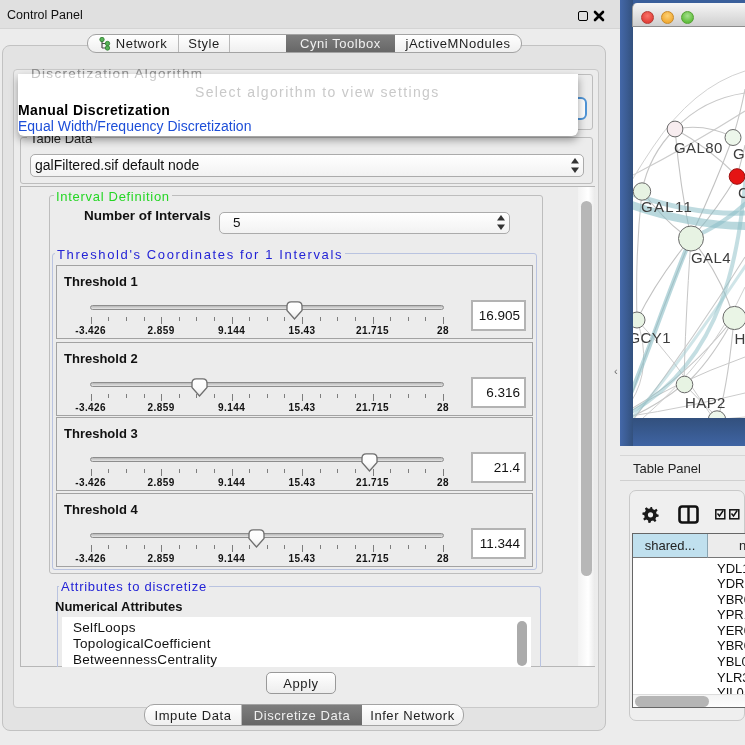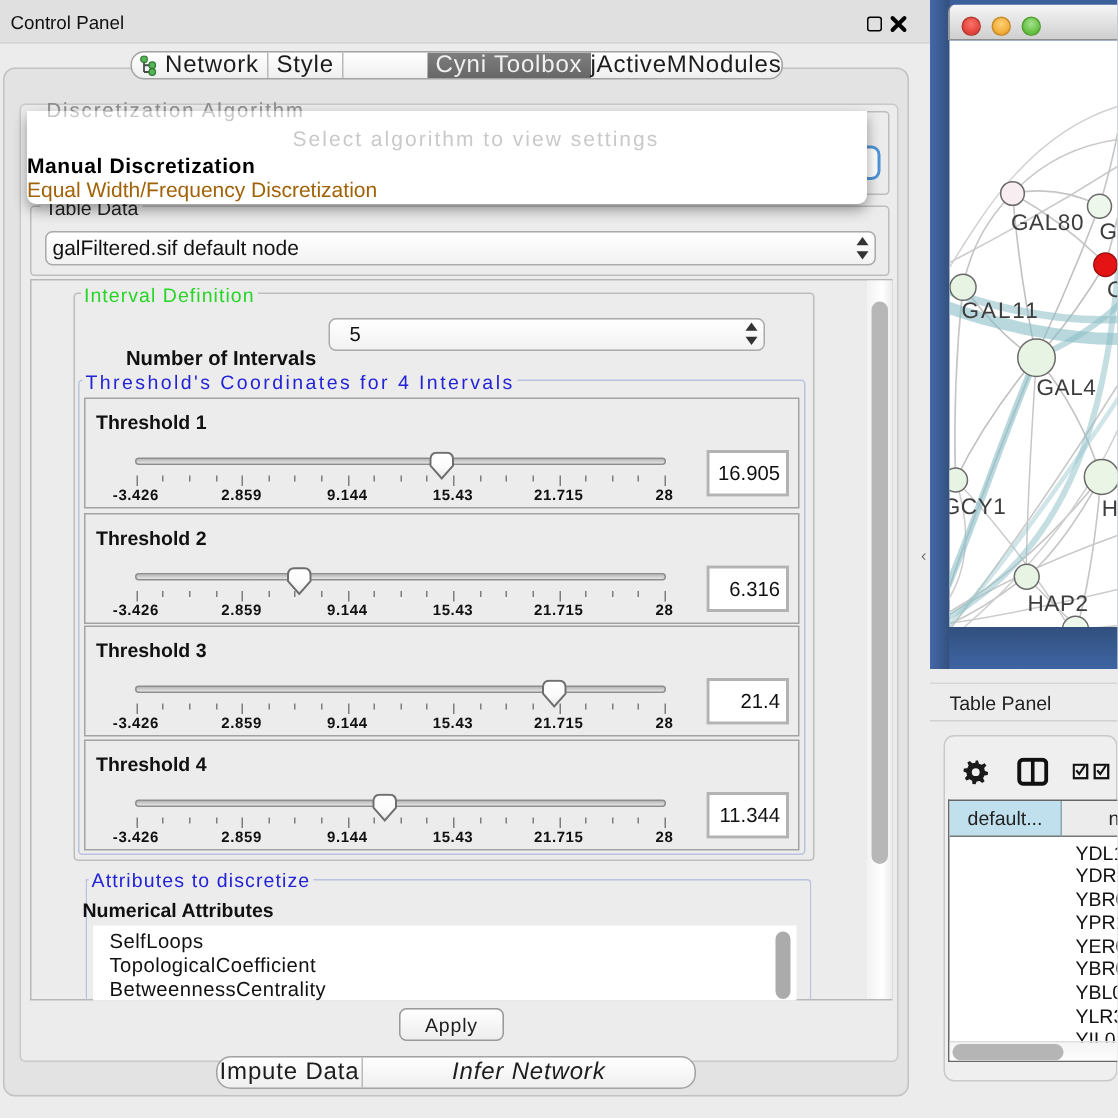--- a/index.html
+++ b/index.html
@@ -1,19 +1,19 @@
 <!DOCTYPE html>
 <html><head>
 <meta charset="utf-8">
 <style>
   html,body{margin:0;padding:0;}
   body{width:745px;height:745px;position:relative;overflow:hidden;
        font-family:"Liberation Sans",sans-serif;background:#ececec;}
   .abs{position:absolute;}
-  .seg{display:flex;align-items:center;justify-content:center;font-size:16px;letter-spacing:0.55px;color:#1d1d1d;}
+  .seg{display:flex;align-items:center;justify-content:center;font-size:13px;letter-spacing:0.55px;color:#1d1d1d;}
 </style>
 </head>
 <body>
 
 <div class="abs" style="left:0;top:0;width:620px;height:745px;background:#ececec;"></div>
 
 <div class="abs" style="left:0;top:0;width:620px;height:28px;background:#e0e0e0;border-bottom:1px solid #d4d4d4;"></div>
 <div class="abs" style="left:7px;top:7.5px;font-size:12.5px;color:#111;">Control Panel</div>
 
 <div class="abs" style="left:578px;top:10.5px;width:8px;height:8px;border:1.6px solid #000;border-radius:2px;"></div>
@@ -40,31 +40,31 @@
 </svg>
 
 <div class="abs" style="left:20px;top:186px;width:575px;height:481px;border:1px solid #b7b7b7;box-sizing:border-box;"></div>
 
 <div class="abs" style="left:578px;top:187px;width:17px;height:479px;background:linear-gradient(90deg,#f2f2f2,#ffffff 60%,#eaeaea);"></div>
 <div class="abs" style="left:581px;top:201px;width:11px;height:375px;background:#b7b7b7;border-radius:6px;"></div>
 
 <div class="abs" style="left:49px;top:195px;width:494px;height:379px;border:1px solid #bdbdbd;border-radius:3px;box-sizing:border-box;"></div>
 <div class="abs" style="left:54px;top:189px;background:#ececec;padding:0 2px;font-size:13px;letter-spacing:0.7px;color:#25d625;">Interval Definition</div>
 
-<div class="abs" style="left:84px;top:231px;font-size:13.5px;font-weight:bold;color:#111;">Number of Intervals</div>
+<div class="abs" style="left:84px;top:208px;font-size:13.5px;font-weight:bold;color:#111;">Number of Intervals</div>
 
 <div class="abs" style="left:219px;top:212px;width:291px;height:22px;background:linear-gradient(#ffffff,#f2f2f2);border:1px solid #ababab;border-radius:5px;box-sizing:border-box;"></div>
 <div class="abs" style="left:233px;top:215px;font-size:13.5px;color:#111;">5</div>
 <svg class="abs" style="left:496px;top:214px;" width="10" height="17" viewBox="0 0 10 17">
   <path d="M5 1 L9 6.5 L1 6.5 Z" fill="#333"></path>
     <path d="M5 16 L9 10.5 L1 10.5 Z" fill="#333"></path>
 </svg>
 
 <div class="abs" style="left:52px;top:253px;width:485px;height:317px;border:1px solid #b9c3e0;border-radius:3px;box-sizing:border-box;"></div>
-<div class="abs" style="left:55px;top:247px;background:#ececec;padding:0 2px;font-size:13px;letter-spacing:1.62px;color:#2323d6;">Threshold's Coordinates for 4 Intervals</div>
+<div class="abs" style="left:55px;top:247px;background:#ececec;padding:0 2px;font-size:13px;letter-spacing:1.62px;color:#2323d6;">Threshold's Coordinates for 1 Intervals</div>
 
 <div class="thbox" style="top:265px;"></div>
 <div class="thtitle" style="top:274px;">Threshold 1</div>
 <div class="thtrack" style="top:305px;"></div>
 <div style="position:absolute;left:90.6px;top:316.5px;width:1px;height:7px;background:#7d7d7d;"></div>
 <div style="position:absolute;left:108.2px;top:316.5px;width:1px;height:4px;background:#7d7d7d;"></div>
 <div style="position:absolute;left:125.8px;top:316.5px;width:1px;height:4px;background:#7d7d7d;"></div>
 <div style="position:absolute;left:143.5px;top:316.5px;width:1px;height:4px;background:#7d7d7d;"></div>
 <div style="position:absolute;left:161.1px;top:316.5px;width:1px;height:7px;background:#7d7d7d;"></div>
 <div style="position:absolute;left:178.7px;top:316.5px;width:1px;height:4px;background:#7d7d7d;"></div>
@@ -252,21 +252,22 @@
       <circle cx="8.5" cy="11" r="2.2" fill="#57b357" stroke="#2c7a2c" stroke-width="0.8"></circle>
     </svg>Network</div>
   <div class="seg" style="width:50px;border-right:1px solid #b9b9b9;">Style</div>
   <div class="seg" style="width:55px;border-right:1px solid #b9b9b9;margin-top:28px;">Select</div>
   <div class="seg" style="width:109px;background:linear-gradient(#7e7e7e,#676767);color:#f0f0f0;">Cyni Toolbox</div>
   <div class="seg" style="flex:1;">jActiveMNodules</div>
 </div>
 
 <div class="abs" style="left:144px;top:704px;width:320px;height:22px;background:linear-gradient(#ffffff,#efefef);border:1px solid #a3a3a3;border-radius:10px;box-sizing:border-box;display:flex;overflow:hidden;">
   <div class="seg" style="width:96px;border-right:1px solid #b9b9b9;">Impute Data</div>
-  <div class="seg" style="flex:1;font-style:italic;">Infer Network</div>
+  <div class="seg" style="width:120px;background:linear-gradient(#7e7e7e,#676767);color:#f0f0f0;">Discretize Data</div>
+  <div class="seg" style="flex:1;">Infer Network</div>
 </div>
 
 <div class="abs" style="left:614px;top:366px;width:8px;height:12px;color:#6f6f6f;font-size:11px;line-height:11px;">‹</div>
 
 <div class="abs" style="left:620px;top:0;width:125px;height:446px;background:#3a5f9b;"></div>
 <div class="abs" style="left:620px;top:0;width:13px;height:446px;background:linear-gradient(90deg,#4468a9,#33517e);"></div>
 <div class="abs" style="left:633px;top:418px;width:112px;height:28px;background:linear-gradient(#32507d,#3f64a3);"></div>
 
 <div class="abs" style="left:632px;top:3px;width:113px;height:24px;background:linear-gradient(#f6f6f6,#cfcfcf);border-top-left-radius:5px;border-left:1px solid #9a9a9a;border-bottom:1px solid #8e8e8e;box-sizing:border-box;"></div>
 <div class="abs" style="left:641px;top:11px;width:11px;height:11px;border-radius:50%;background:radial-gradient(circle at 50% 35%,#f97369,#e3413a 70%);border:0.5px solid #b53a33;"></div>
@@ -356,31 +357,31 @@
 </svg>
 <svg class="abs" style="left:715px;top:509px;" width="25" height="11" viewBox="0 0 25 11">
   <rect x="0.8" y="0.8" width="9" height="9" fill="none" stroke="#111" stroke-width="1.5"></rect>
   <path d="M2.5 4.5 L4.5 7 L8.2 1.5" fill="none" stroke="#111" stroke-width="1.4"></path>
   <rect x="14.8" y="0.8" width="9" height="9" fill="none" stroke="#111" stroke-width="1.5"></rect>
   <path d="M16.5 4.5 L18.5 7 L22.2 1.5" fill="none" stroke="#111" stroke-width="1.4"></path>
 </svg>
 
 <div class="abs" style="left:632px;top:533px;width:113px;height:175px;background:#fff;border-top:1px solid #666;border-left:1px solid #666;border-bottom:1px solid #666;box-sizing:border-box;overflow:hidden;">
 
-  <div style="position:absolute;left:0;top:0;width:75px;height:24px;background:#c0e0ee;border-right:1px solid #8aa5b2;border-bottom:1px solid #777;box-sizing:border-box;display:flex;align-items:center;justify-content:center;font-size:13px;color:#222;">default...</div>
+  <div style="position:absolute;left:0;top:0;width:75px;height:24px;background:#c0e0ee;border-right:1px solid #8aa5b2;border-bottom:1px solid #777;box-sizing:border-box;display:flex;align-items:center;justify-content:center;font-size:13px;color:#222;">shared...</div>
   <div style="position:absolute;left:75px;top:0;width:38px;height:24px;background:#ececec;border-bottom:1px solid #777;box-sizing:border-box;display:flex;align-items:center;padding-left:31px;font-size:13px;color:#222;">na</div>
 
   <div style="position:absolute;left:84px;top:26.5px;font-size:13px;color:#111;line-height:15.6px;">
     YDL1<br>YDR2<br>YBR0<br>YPR1<br>YER0<br>YBR0<br>YBL0<br>YLR3<br>YIL0
   </div>
 
   <div style="position:absolute;left:0;top:160px;width:113px;height:15px;background:linear-gradient(#f4f4f4,#ffffff);border-top:1px solid #ddd;"></div>
   <div style="position:absolute;left:2px;top:162px;width:74px;height:11px;background:#b5b5b5;border-radius:6px;"></div>
 </div>
 
 <div class="abs" style="left:18px;top:74px;width:560px;height:62px;background:#ffffff;border-radius:0 0 6px 6px;box-shadow:0 4px 9px rgba(0,0,0,0.38);"></div>
 <div class="abs" style="left:31px;top:66px;font-size:13.5px;letter-spacing:1.3px;color:rgba(70,70,70,0.30);">Discretization Algorithm</div>
 <div class="abs" style="left:31px;top:66px;width:200px;height:8px;overflow:hidden;">
     <div style="font-size:13.5px;letter-spacing:1.3px;color:#8d8d8d;">Discretization Algorithm</div>
   </div>
 <div class="abs" style="left:195px;top:84px;font-size:14px;letter-spacing:1.35px;color:#c9c9c9;">Select algorithm to view settings</div>
 <div class="abs" style="left:18px;top:102px;font-size:14px;letter-spacing:0.4px;font-weight:bold;color:#000;">Manual Discretization</div>
-<div class="abs" style="left:18px;top:117.5px;font-size:14px;color:#a16207;">Equal Width/Frequency Discretization</div>
+<div class="abs" style="left:18px;top:117.5px;font-size:14px;color:#1d4ed8;">Equal Width/Frequency Discretization</div>
 
 </body></html>

